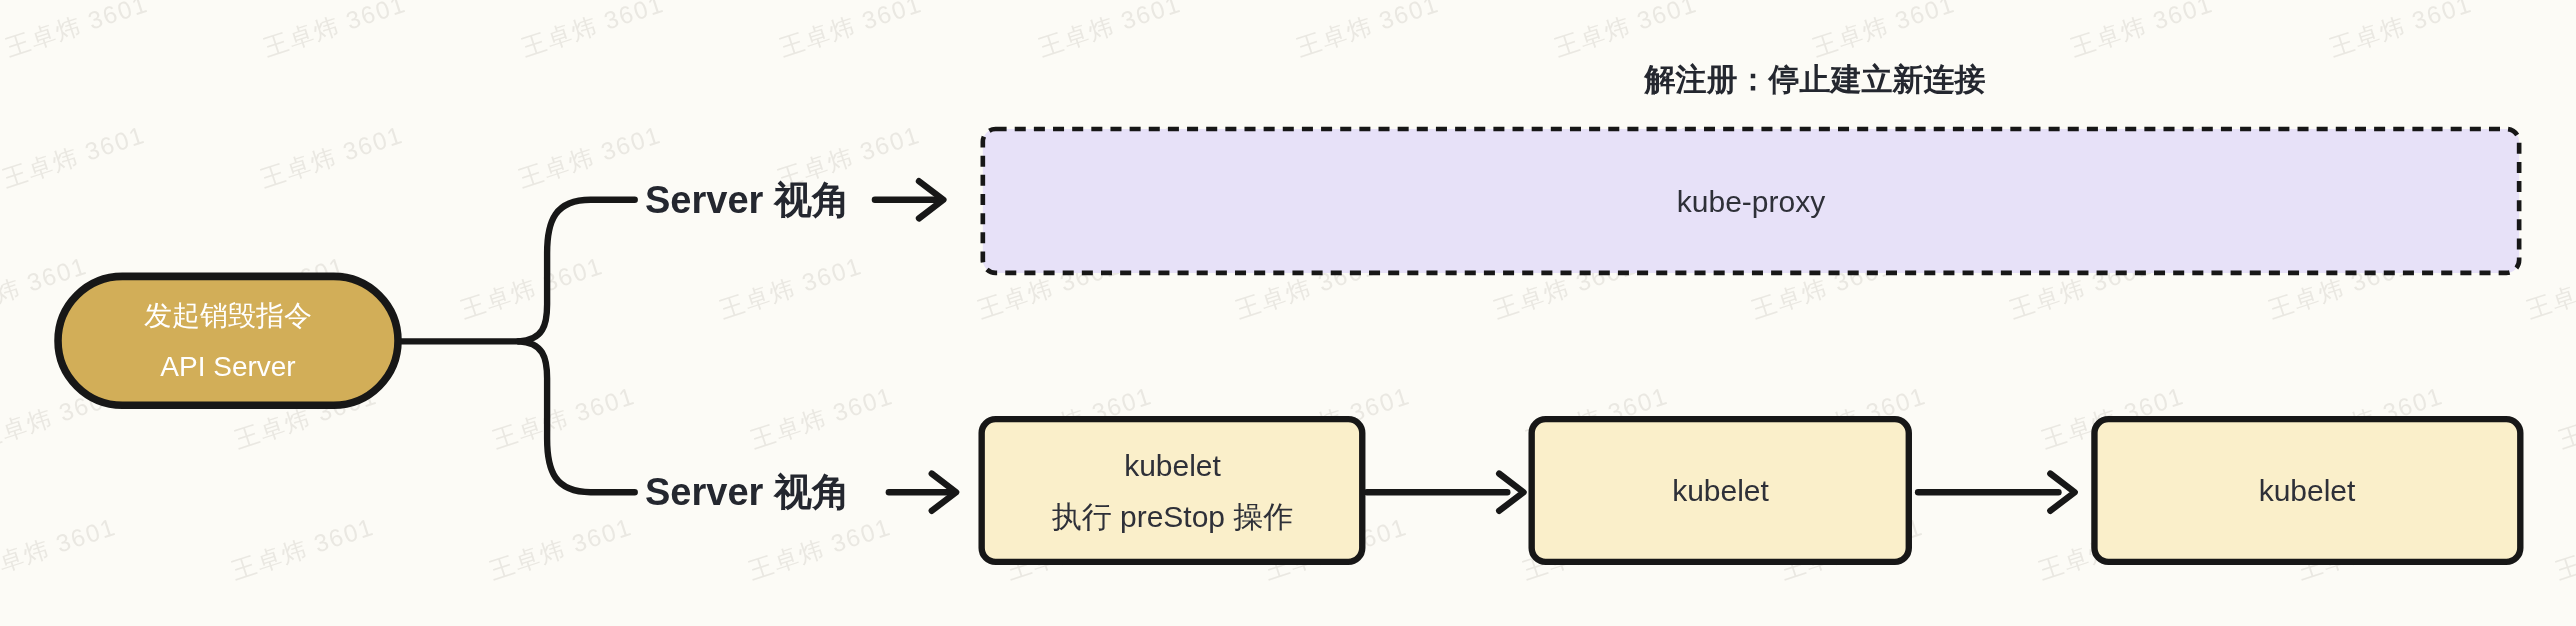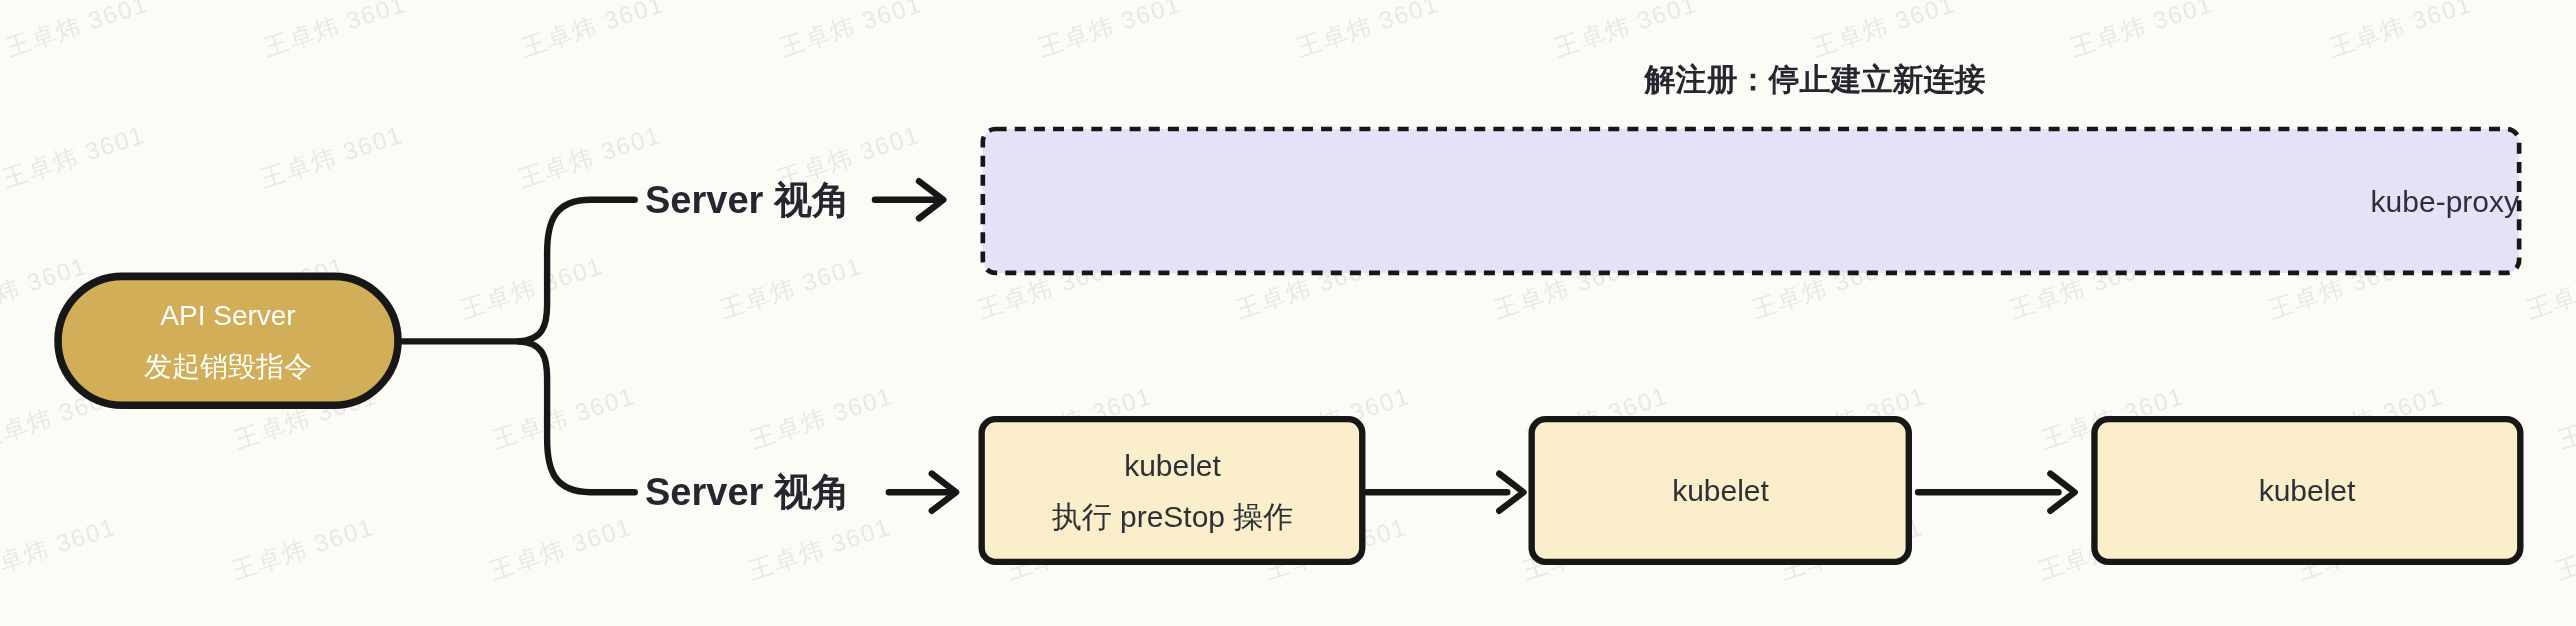--- a/index.html
+++ b/index.html
@@ -139,30 +139,30 @@
     <rect x="100" y="476" width="586" height="222" rx="111" fill="var(--gold)" stroke="var(--stroke)" stroke-width="13"></rect>
 
     <rect x="1694" y="222" width="2648" height="248" rx="22" fill="var(--lavender)" stroke="var(--stroke)" stroke-width="8" stroke-dasharray="19 14"></rect>
 
     <rect x="1692" y="722" width="656" height="246" rx="24" fill="var(--cream)" stroke="var(--stroke)" stroke-width="11"></rect>
     <rect x="2640" y="722" width="650" height="246" rx="24" fill="var(--cream)" stroke="var(--stroke)" stroke-width="11"></rect>
     <rect x="3610" y="722" width="734" height="246" rx="24" fill="var(--cream)" stroke="var(--stroke)" stroke-width="11"></rect>
   </svg>
 
   <div class="txt root-text" style="left:58px;top:276px;width:340px;height:129px;">
+    <span class="line">发起销毁指令</span>
     <span class="line">API Server</span>
-    <span class="line">发起销毁指令</span>
   </div>
 
   <div class="branch-label" style="left:645px;top:172px;height:57px;">Server 视角</div>
   <div class="branch-label" style="left:645px;top:464px;height:57px;">Server 视角</div>
 
   <div class="note-title" style="left:1047px;top:59px;width:1536px;">解注册：停止建立新连接</div>
 
-  <div class="txt node-text" style="left:983px;top:129px;width:1536px;height:144px;align-items:flex-end;">
+  <div class="txt node-text" style="left:983px;top:129px;width:1536px;height:144px;">
     <span class="line">kube-proxy</span>
   </div>
 
   <div class="txt node-text" style="left:982px;top:419px;width:381px;height:143px;">
     <span class="line">kubelet</span>
     <span class="line">执行 preStop 操作</span>
   </div>
   <div class="txt node-text" style="left:1532px;top:419px;width:377px;height:143px;">
     <span class="line">kubelet</span>
   </div>

